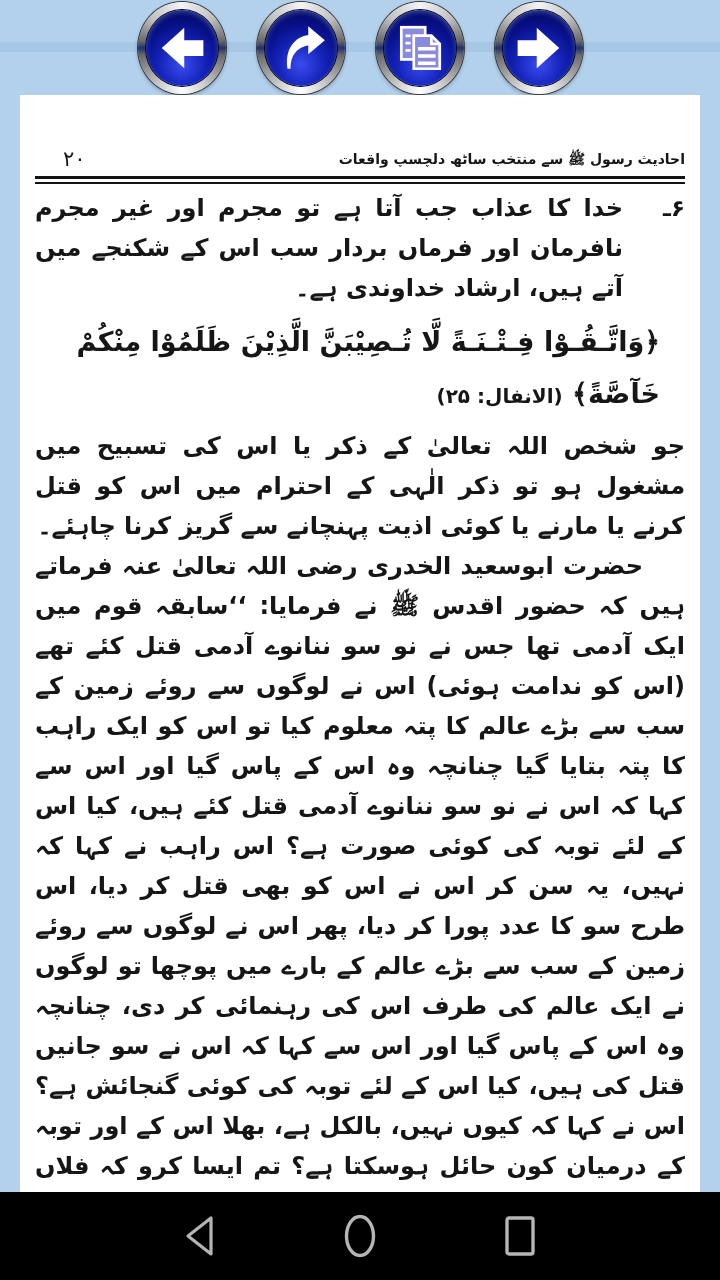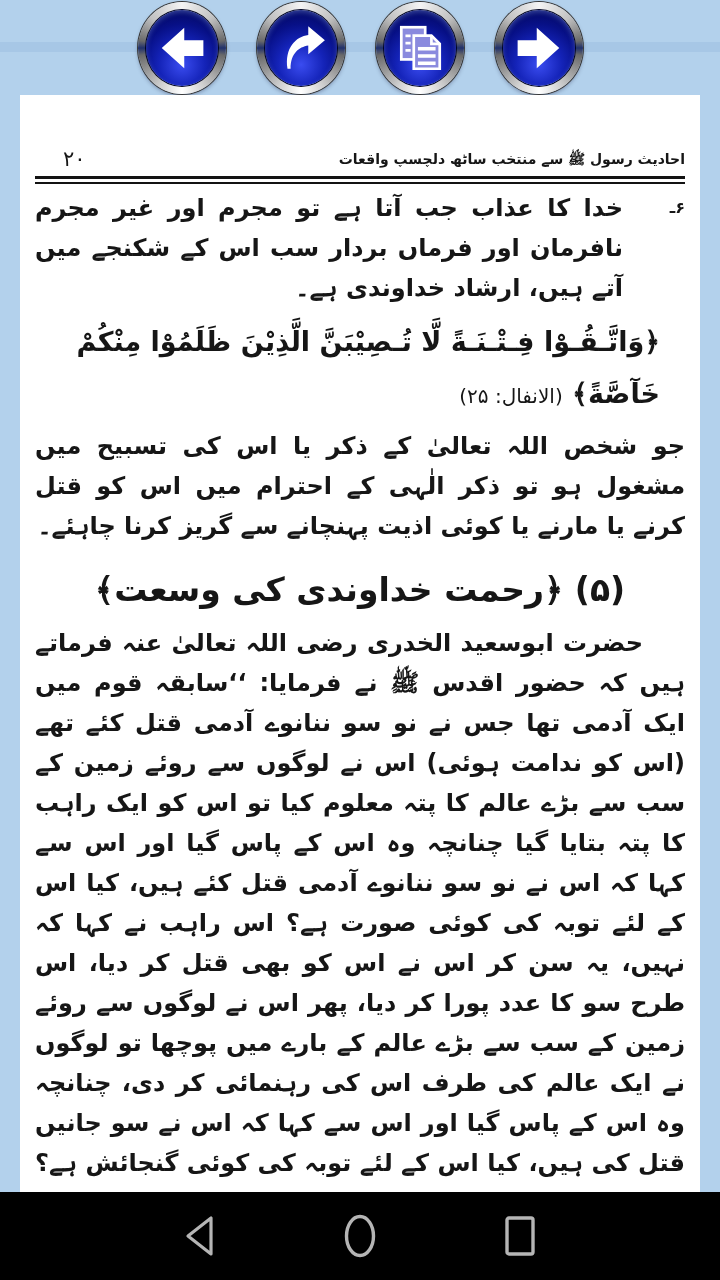--- a/index.html
+++ b/index.html
@@ -54,28 +54,28 @@
   .rule { margin:5px 15px 0 15px; border-top:3.5px solid #131313; }
   .rule-thin { margin:3px 15px 0 15px; border-top:2px solid #131313; }
 
   .body-text { font-size:24px; font-weight:600; line-height:40px; }
 
   .quote-line {
     margin:9px 22px 0 22px; text-align:center;
     font-size:24px; font-weight:700; line-height:40px;
   }
   .item { display:flex; gap:26px; margin:4px 15px 0 15px; }
-  .item .num { flex:0 0 36px; font-weight:700; font-size:16px; line-height:40px; }
+  .item .num { flex:0 0 36px; font-weight:700; font-size:23px; line-height:40px; }
   .item .txt { flex:1; text-align:justify; }
 
   .verse {
     margin:8px 40px 0 30px; text-align:right;
     font-size:27px; font-weight:700; line-height:52px; letter-spacing:.5px;
   }
-  .verse .ref { font-size:20px; font-weight:400; letter-spacing:0;margin-left:41px; }
+  .verse .ref { font-size:20px; font-weight:700; letter-spacing:0;margin-left:41px; }
 
   .translation {
     margin:4px 30px 0 30px; text-align:center;
     font-size:24px; font-weight:700; line-height:40px;
   }
 
   .section-heading {
     margin:24px 10px 14px 10px; text-align:center;
     font-size:33px; font-weight:800; letter-spacing:-.5px;
   }
@@ -158,21 +158,20 @@
   <div class="verse">
     <span>﴿وَاتَّـقُـوْا فِـتْـنَـةً لَّا تُـصِيْبَنَّ الَّذِيْنَ ظَلَمُوْا مِنْكُمْ خَآصَّةً﴾</span>
     <span class="ref">(الانفال: ۲۵)</span>
   </div>
 
 
   <div class="item body-text">
     <span class="txt">جو شخص اللہ تعالیٰ کے ذکر یا اس کی تسبیح میں مشغول ہو تو ذکر الٰہی کے احترام میں اس کو قتل کرنے یا مارنے یا کوئی اذیت پہنچانے سے گریز کرنا چاہئے۔</span>
   </div>
 
-  <div class="section-heading">(۵) ﴿رحمت خداوندی کی وسعت﴾</div>
 
   <div class="hadith-para">حضرت ابوسعید الخدری رضی اللہ تعالیٰ عنہ فرماتے ہیں کہ حضور اقدس ﷺ نے فرمایا: ‘‘سابقہ قوم میں ایک آدمی تھا جس نے نو سو ننانوے آدمی قتل کئے تھے (اس کو ندامت ہوئی) اس نے لوگوں سے روئے زمین کے سب سے بڑے عالم کا پتہ معلوم کیا تو اس کو ایک راہب کا پتہ بتایا گیا چنانچہ وہ اس کے پاس گیا اور اس سے کہا کہ اس نے نو سو ننانوے آدمی قتل کئے ہیں، کیا اس کے لئے توبہ کی کوئی صورت ہے؟ اس راہب نے کہا کہ نہیں، یہ سن کر اس نے اس کو بھی قتل کر دیا، اس طرح سو کا عدد پورا کر دیا، پھر اس نے لوگوں سے روئے زمین کے سب سے بڑے عالم کے بارے میں پوچھا تو لوگوں نے ایک عالم کی طرف اس کی رہنمائی کر دی، چنانچہ وہ اس کے پاس گیا اور اس سے کہا کہ اس نے سو جانیں قتل کی ہیں، کیا اس کے لئے توبہ کی کوئی گنجائش ہے؟ اس نے کہا کہ کیوں نہیں، بالکل ہے، بھلا اس کے اور توبہ کے درمیان کون حائل ہوسکتا ہے؟ تم ایسا کرو کہ فلاں علاقہ میں چلے جاؤ، وہاں تمہیں کچھ لوگ اللہ تعالیٰ کی عبادت کرتے ہوئے ملیں گے تم ان میں شامل ہو کر اللہ کی عبادت اور بندگی شروع کر دینا اور اپنے</div>
 
 </div>
 
 <div class="navbar">
 
   <button class="nav-btn">
     <svg width="34" height="46" viewBox="0 0 34 46">
       <polygon points="28,5 28,41 5,23" fill="none" stroke="#b5b5b5" stroke-width="3.2" stroke-linejoin="round"></polygon>

